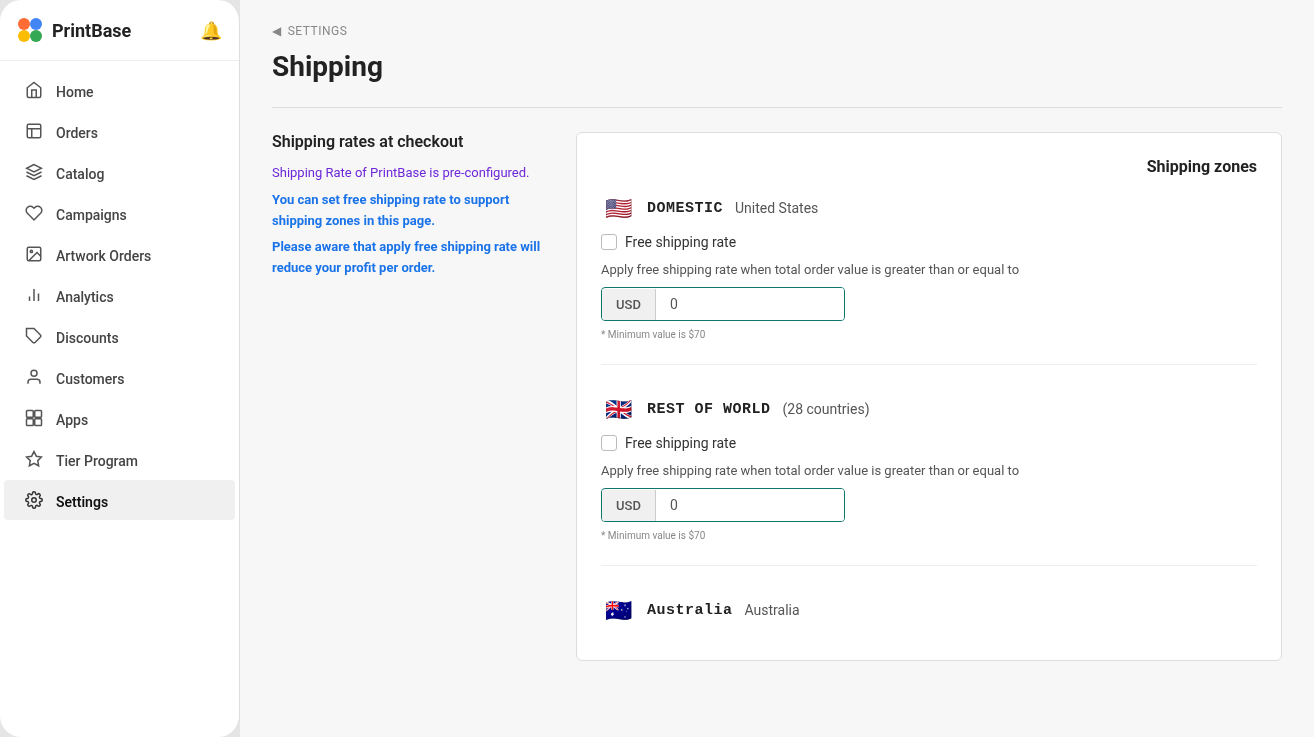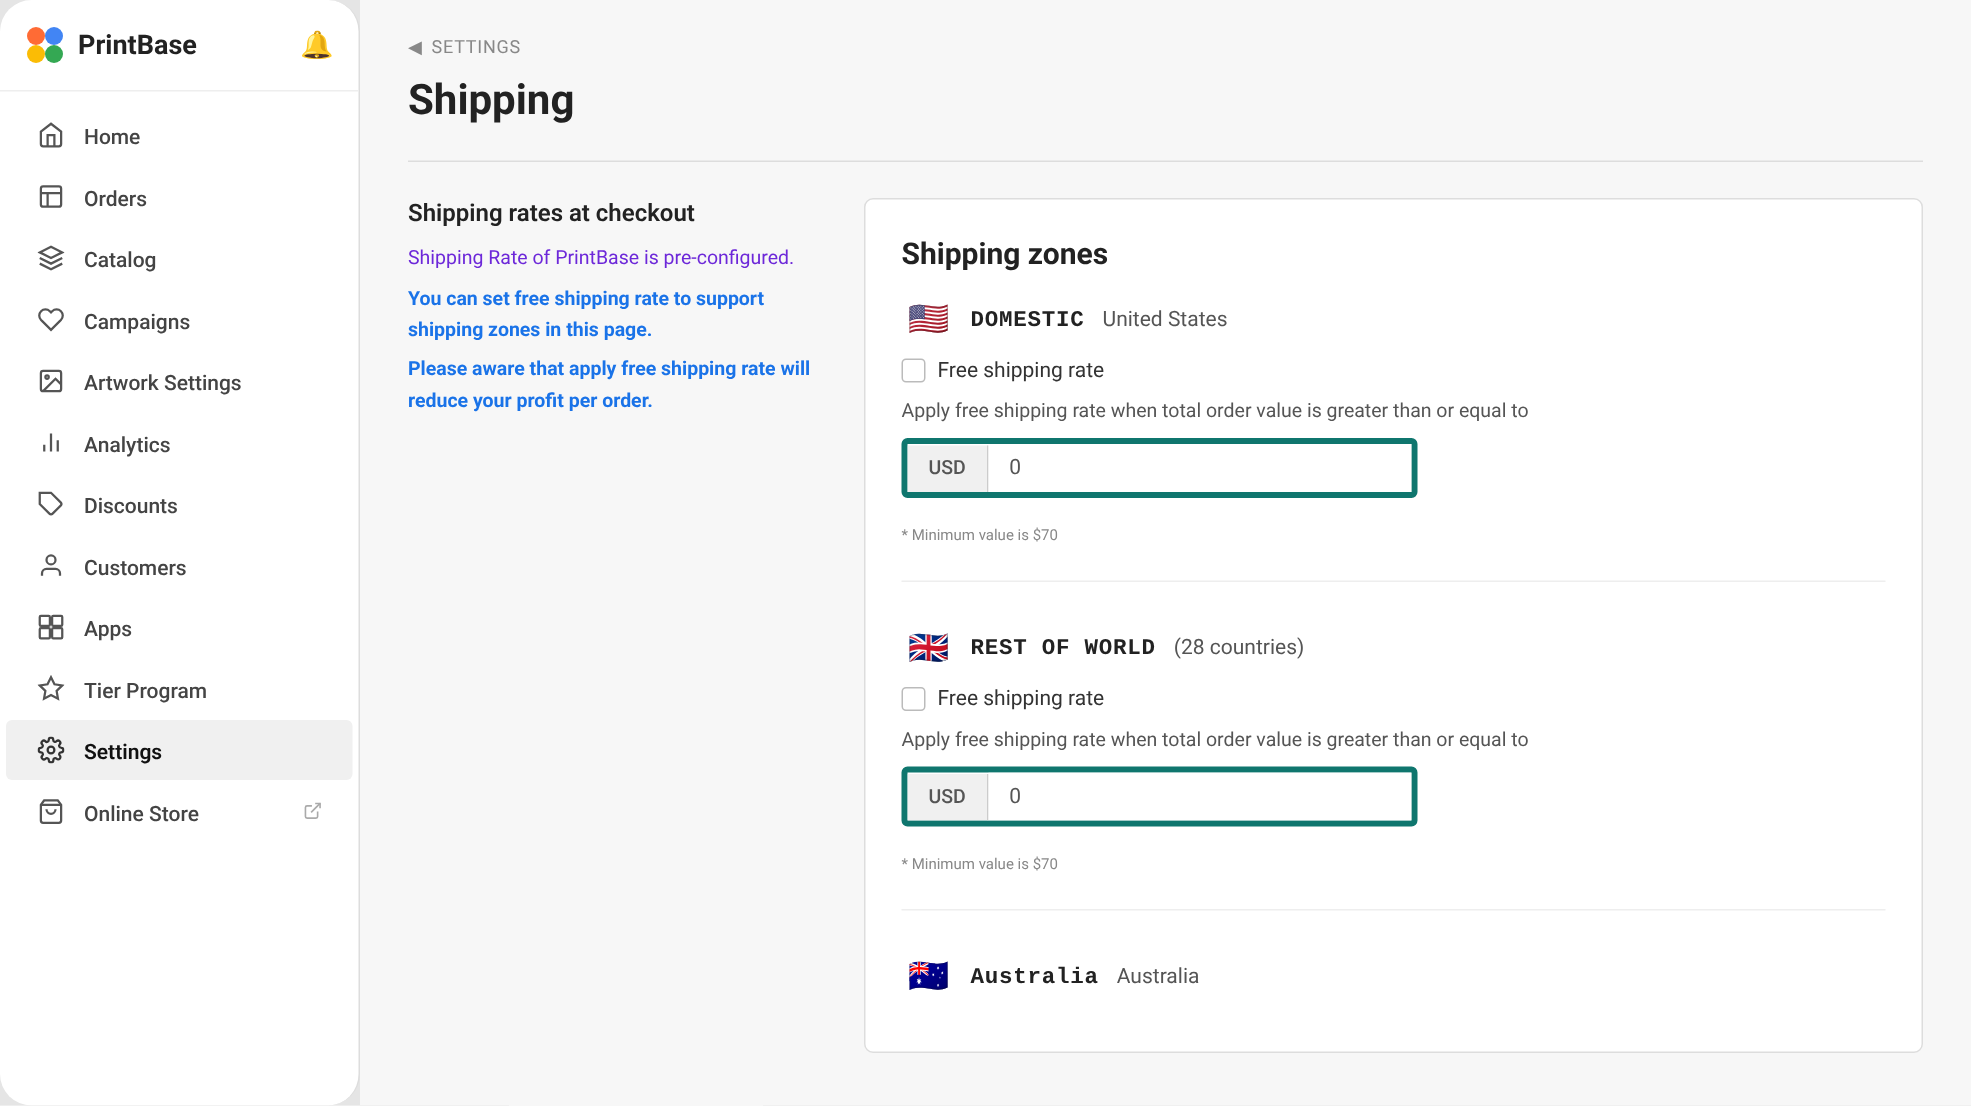--- a/index.html
+++ b/index.html
@@ -132,24 +132,25 @@
       font-weight: bold;
     }
     .right-panel {
       flex: 1;
       background: #fff;
       border: 1px solid #ddd;
       border-radius: 6px;
       padding: 24px;
     }
     .zones-title {
-      font-size: 20px;
+      font-size: 16px;
       font-weight: 700;
       color: #222;
       margin-bottom: 20px;
+      text-align: right;
     }
     .zone-block {
       margin-bottom: 32px;
       padding-bottom: 24px;
       border-bottom: 1px solid #eee;
     }
     .zone-block:last-child {
       border-bottom: none;
       margin-bottom: 0;
     }
@@ -199,25 +200,25 @@
       color: #333;
     }
     .apply-text {
       font-size: 13px;
       color: #555;
       margin-bottom: 10px;
     }
     .usd-input-row {
       display: flex;
       align-items: center;
-      border: 4px solid #0f766e;
+      border: 1px solid #0f766e;
       border-radius: 4px;
       overflow: hidden;
-      width: 344px;
-      margin-bottom: 20px;
+      width: 244px;
+      margin-bottom: 8px;
     }
     .usd-label {
       background: #f0f0f0;
       padding: 8px 14px;
       font-size: 13px;
       color: #555;
       border-right: 1px solid #ccc;
       font-weight: 500;
     }
     .usd-value {
@@ -305,21 +306,21 @@
     </li>
 
     <li class="nav-item">
       <span class="nav-icon">
         <svg width="18" height="18" viewBox="0 0 24 24" fill="none" stroke="currentColor" stroke-width="2">
             <rect x="3" y="3" width="18" height="18" rx="2"></rect>
             <circle cx="8.5" cy="8.5" r="1.5"></circle>
             <polyline points="21 15 16 10 5 21"></polyline>
           </svg>
       </span>
-      <span>Artwork Settings</span>
+      <span>Artwork Orders</span>
     </li>
 
     <li class="nav-item">
       <span class="nav-icon">
         <svg width="18" height="18" viewBox="0 0 24 24" fill="none" stroke="currentColor" stroke-width="2">
             <line x1="18" y1="20" x2="18" y2="10"></line>
             <line x1="12" y1="20" x2="12" y2="4"></line>
             <line x1="6" y1="20" x2="6" y2="14"></line>
           </svg>
       </span>
@@ -370,37 +371,20 @@
     <li class="nav-item active">
       <span class="nav-icon">
         <svg width="18" height="18" viewBox="0 0 24 24" fill="none" stroke="currentColor" stroke-width="2">
             <circle cx="12" cy="12" r="3"></circle>
             <path d="M19.4 15a1.65 1.65 0 00.33 1.82l.06.06a2 2 0 010 2.83 2 2 0 01-2.83 0l-.06-.06a1.65 1.65 0 00-1.82-.33 1.65 1.65 0 00-1 1.51V21a2 2 0 01-4 0v-.09A1.65 1.65 0 009 19.4a1.65 1.65 0 00-1.82.33l-.06.06a2 2 0 01-2.83-2.83l.06-.06A1.65 1.65 0 004.68 15a1.65 1.65 0 00-1.51-1H3a2 2 0 010-4h.09A1.65 1.65 0 004.6 9a1.65 1.65 0 00-.33-1.82l-.06-.06a2 2 0 012.83-2.83l.06.06A1.65 1.65 0 009 4.68a1.65 1.65 0 001-1.51V3a2 2 0 014 0v.09a1.65 1.65 0 001 1.51 1.65 1.65 0 001.82-.33l.06-.06a2 2 0 012.83 2.83l-.06.06A1.65 1.65 0 0019.4 9a1.65 1.65 0 001.51 1H21a2 2 0 010 4h-.09a1.65 1.65 0 00-1.51 1z"></path>
           </svg>
       </span>
       <span>Settings</span>
     </li>
 
-    <li class="nav-item" style="justify-content: flex-start;">
-      <span class="nav-icon">
-        <svg width="18" height="18" viewBox="0 0 24 24" fill="none" stroke="currentColor" stroke-width="2">
-            <path d="M6 2L3 6v14a2 2 0 002 2h14a2 2 0 002-2V6l-3-4z"></path>
-            <line x1="3" y1="6" x2="21" y2="6"></line>
-            <path d="M16 10a4 4 0 01-8 0"></path>
-          </svg>
-      </span>
-      <span>Online Store</span>
-      <span class="external-icon">
-        <svg width="13" height="13" viewBox="0 0 24 24" fill="none" stroke="currentColor" stroke-width="2">
-            <path d="M18 13v6a2 2 0 01-2 2H5a2 2 0 01-2-2V8a2 2 0 012-2h6"></path>
-            <polyline points="15 3 21 3 21 9"></polyline>
-            <line x1="10" y1="14" x2="21" y2="3"></line>
-          </svg>
-      </span>
-    </li>
   </ul>
 </div>
 
 <div class="main">
   <div class="main-inner">
 
     <div class="breadcrumb">
       <span>◀</span>
       <span>SETTINGS</span>
     </div>

